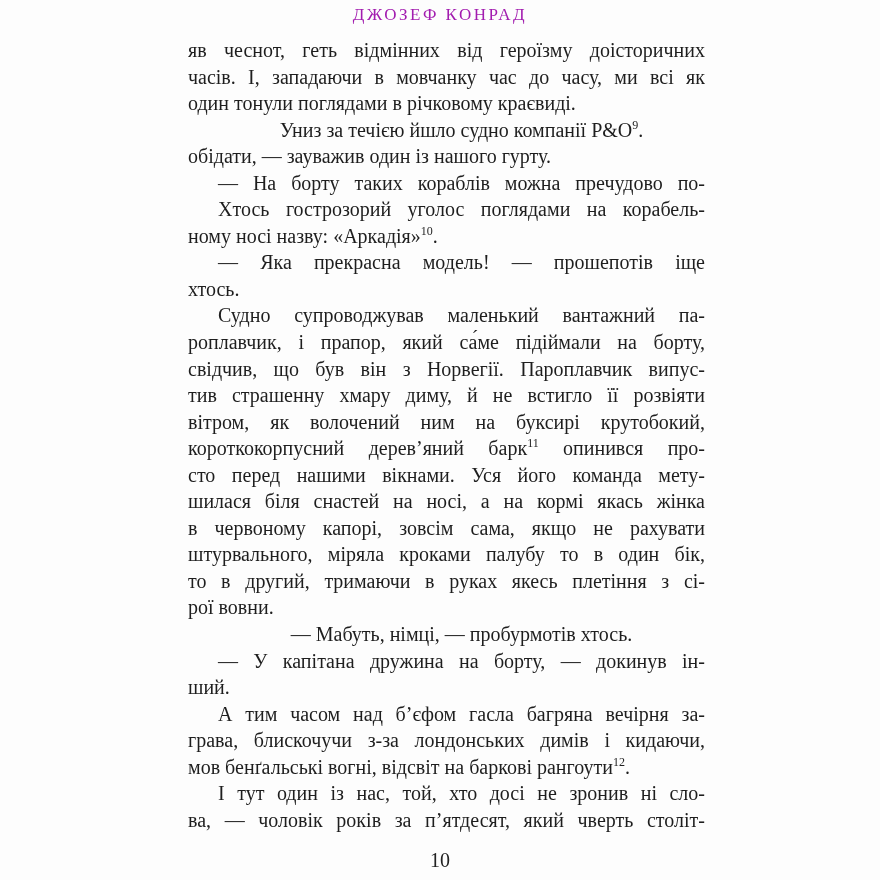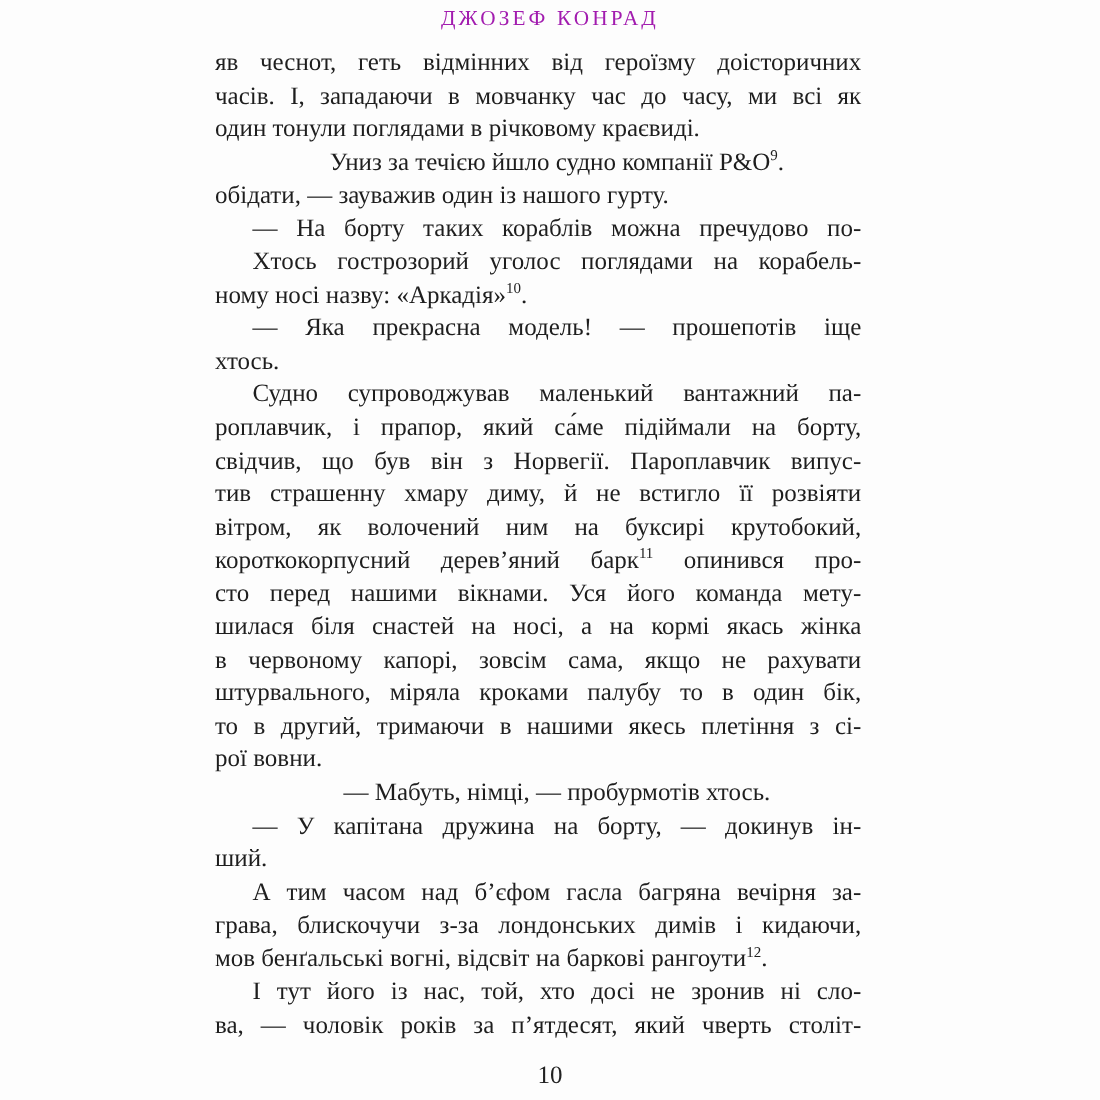--- a/index.html
+++ b/index.html
@@ -20,21 +20,21 @@
     top: 5px;
     left: 0;
     width: 880px;
     text-align: center;
     font-size: 17px;
     letter-spacing: 2.5px;
     color: #a21caf;
   }
   .text-block {
     position: absolute;
-    left: 172px;
+    left: 188px;
     top: 37px;
     width: 517px;
     font-size: 20px;
     line-height: 26.55px;
   }
   .para {
     margin: 0;
   }
   .line {
     text-align: left;
@@ -93,34 +93,34 @@
       <div class="line j ind">Судно супроводжував маленький вантажний па-</div>
       <div class="line j">роплавчик, і прапор, який са́ме підіймали на борту,</div>
       <div class="line j">свідчив, що був він з Норвегії. Пароплавчик випус-</div>
       <div class="line j">тив страшенну хмару диму, й не встигло її розвіяти</div>
       <div class="line j">вітром, як волочений ним на буксирі крутобокий,</div>
       <div class="line j">короткокорпусний дерев’яний барк<sup>11</sup> опинився про-</div>
       <div class="line j">сто перед нашими вікнами. Уся його команда мету-</div>
       <div class="line j">шилася біля снастей на носі, а на кормі якась жінка</div>
       <div class="line j">в червоному капорі, зовсім сама, якщо не рахувати</div>
       <div class="line j">штурвального, міряла кроками палубу то в один бік,</div>
-      <div class="line j">то в другий, тримаючи в нашими якесь плетіння з сі-</div>
+      <div class="line j">то в другий, тримаючи в руках якесь плетіння з сі-</div>
       <div class="line">рої вовни.</div>
     </div>
     <div class="para">
       <div class="line ind">— Мабуть, німці, — пробурмотів хтось.</div>
     </div>
     <div class="para">
       <div class="line j ind">— У капітана дружина на борту, — докинув ін-</div>
       <div class="line">ший.</div>
     </div>
     <div class="para">
       <div class="line j ind">А тим часом над б’єфом гасла багряна вечірня за-</div>
       <div class="line j">грава, блискочучи з-за лондонських димів і кидаючи,</div>
       <div class="line">мов бенґальські вогні, відсвіт на баркові рангоути<sup>12</sup>.</div>
     </div>
     <div class="para">
-      <div class="line j ind">І тут його із нас, той, хто досі не зронив ні сло-</div>
+      <div class="line j ind">І тут один із нас, той, хто досі не зронив ні сло-</div>
       <div class="line j">ва, — чоловік років за п’ятдесят, який чверть століт-</div>
     </div>
   </div>
 
 <div class="page-number">10</div>
 
 </body></html>

